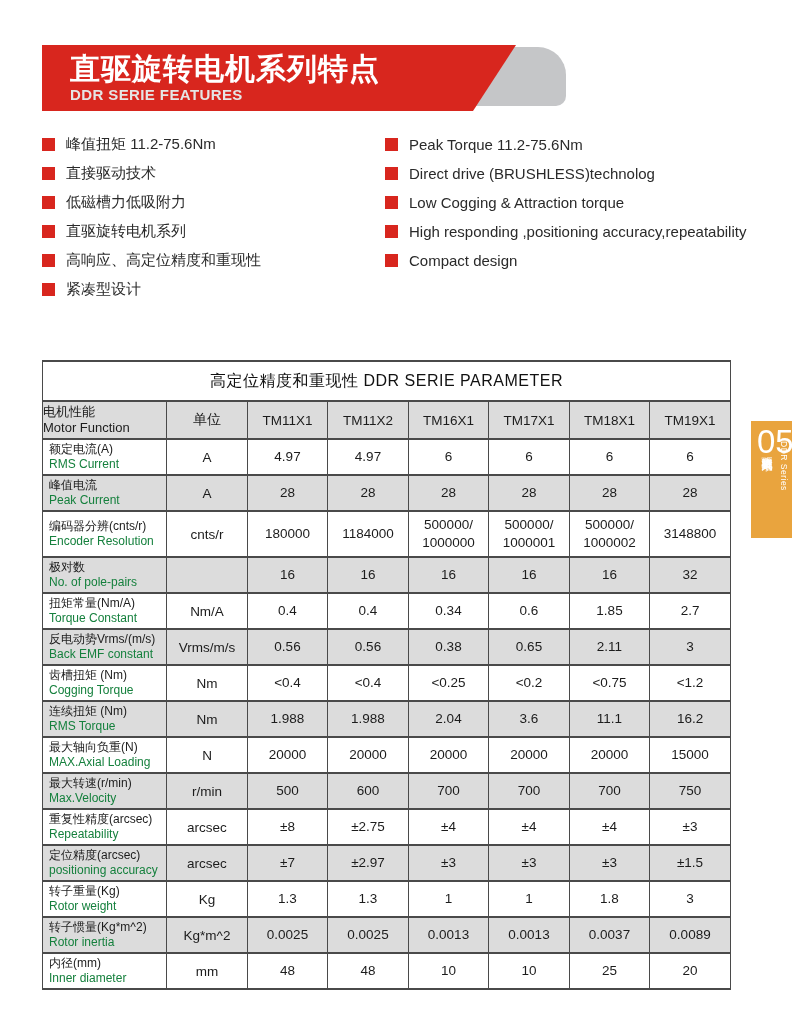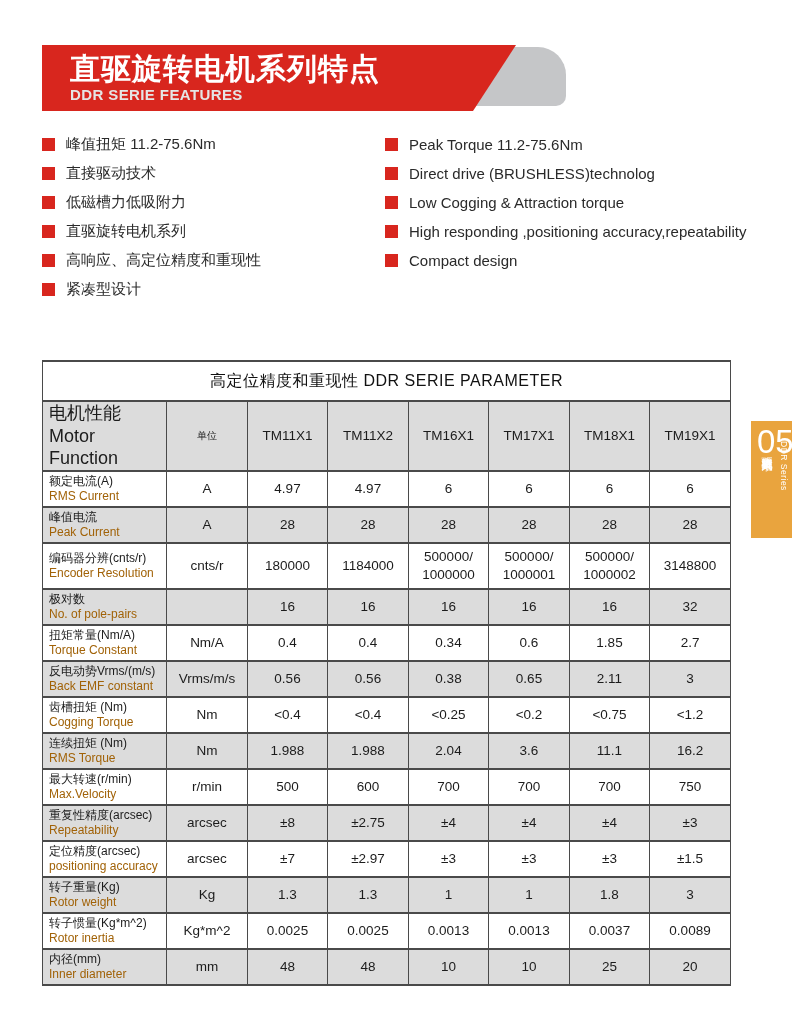--- a/index.html
+++ b/index.html
@@ -43,30 +43,30 @@
     border-collapse:collapse; table-layout:fixed;
   }
   .param-table th, .param-table td {
     border:1px solid var(--border,#4a4a4a);
     border-top-width:2px; border-bottom-width:2px;
     font-weight:normal; vertical-align:middle;
   }
   .title-row { height:40px; }
   .table-title { text-align:center; font-size:16px; color:#111; background:#fff; letter-spacing:.5px; }
   .header-row { height:38px; background:var(--row-gray,#dcdcdc); }
-  .label-head { text-align:left; padding-left:6px; font-size:18px; line-height:1.25; }
-  .unit-head  { text-align:center; font-size:10px; }
+  .label-head { text-align:left; font-size:13px; line-height:1.25; }
+  .unit-head  { text-align:center; font-size:14px; }
   .model-cell { text-align:center; font-size:13.5px; }
   .param-table tbody tr { height:30px; background:#fff; }
   .param-table tbody tr:nth-child(even) { background:var(--row-gray,#dcdcdc); }
   .param-table tbody tr.tall  { height:46px; }
   .param-table tbody tr.short { height:26px; }
   .label-cell { text-align:left; padding:2px 2px 2px 6px; }
   .label-cell .zh { font-size:12px; line-height:1.25; color:#1c1c1c; }
-  .label-cell .en { font-size:12px; line-height:1.25; color:#a16207; }
+  .label-cell .en { font-size:12px; line-height:1.25; color:#15803d; }
   .unit-cell  { text-align:center; font-size:13.5px; }
   .value-cell { text-align:center; font-size:13.5px; white-space:pre-line; line-height:1.3; }
 
   
   .side-tab {
     position:absolute; left:751px; top:421px; width:41px; height:117px;
     background:var(--orange,#e9a43e); color:#fff;
   }
   .tab-num { font-size:33px; line-height:1; padding:4px 0 0 6px; }
   .tab-en {
@@ -290,20 +290,33 @@
     <td class="unit-cell">Nm</td>
   <td class="value-cell">1.988</td>
           <td class="value-cell">1.988</td>
           <td class="value-cell">2.04</td>
           <td class="value-cell">3.6</td>
           <td class="value-cell">11.1</td>
           <td class="value-cell">16.2</td>
         </tr>
 
 
+  <tr>
+    <td class="label-cell">
+      <div class="zh">最大轴向负重(N)</div>
+      <div class="en">MAX.Axial Loading</div>
+    </td>
+    <td class="unit-cell">N</td>
+  <td class="value-cell">20000</td>
+          <td class="value-cell">20000</td>
+          <td class="value-cell">20000</td>
+          <td class="value-cell">20000</td>
+          <td class="value-cell">20000</td>
+          <td class="value-cell">15000</td>
+        </tr>
 
   <tr>
     <td class="label-cell">
       <div class="zh">最大转速(r/min)</div>
       <div class="en">Max.Velocity</div>
     </td>
     <td class="unit-cell">r/min</td>
   <td class="value-cell">500</td>
           <td class="value-cell">600</td>
           <td class="value-cell">700</td>

